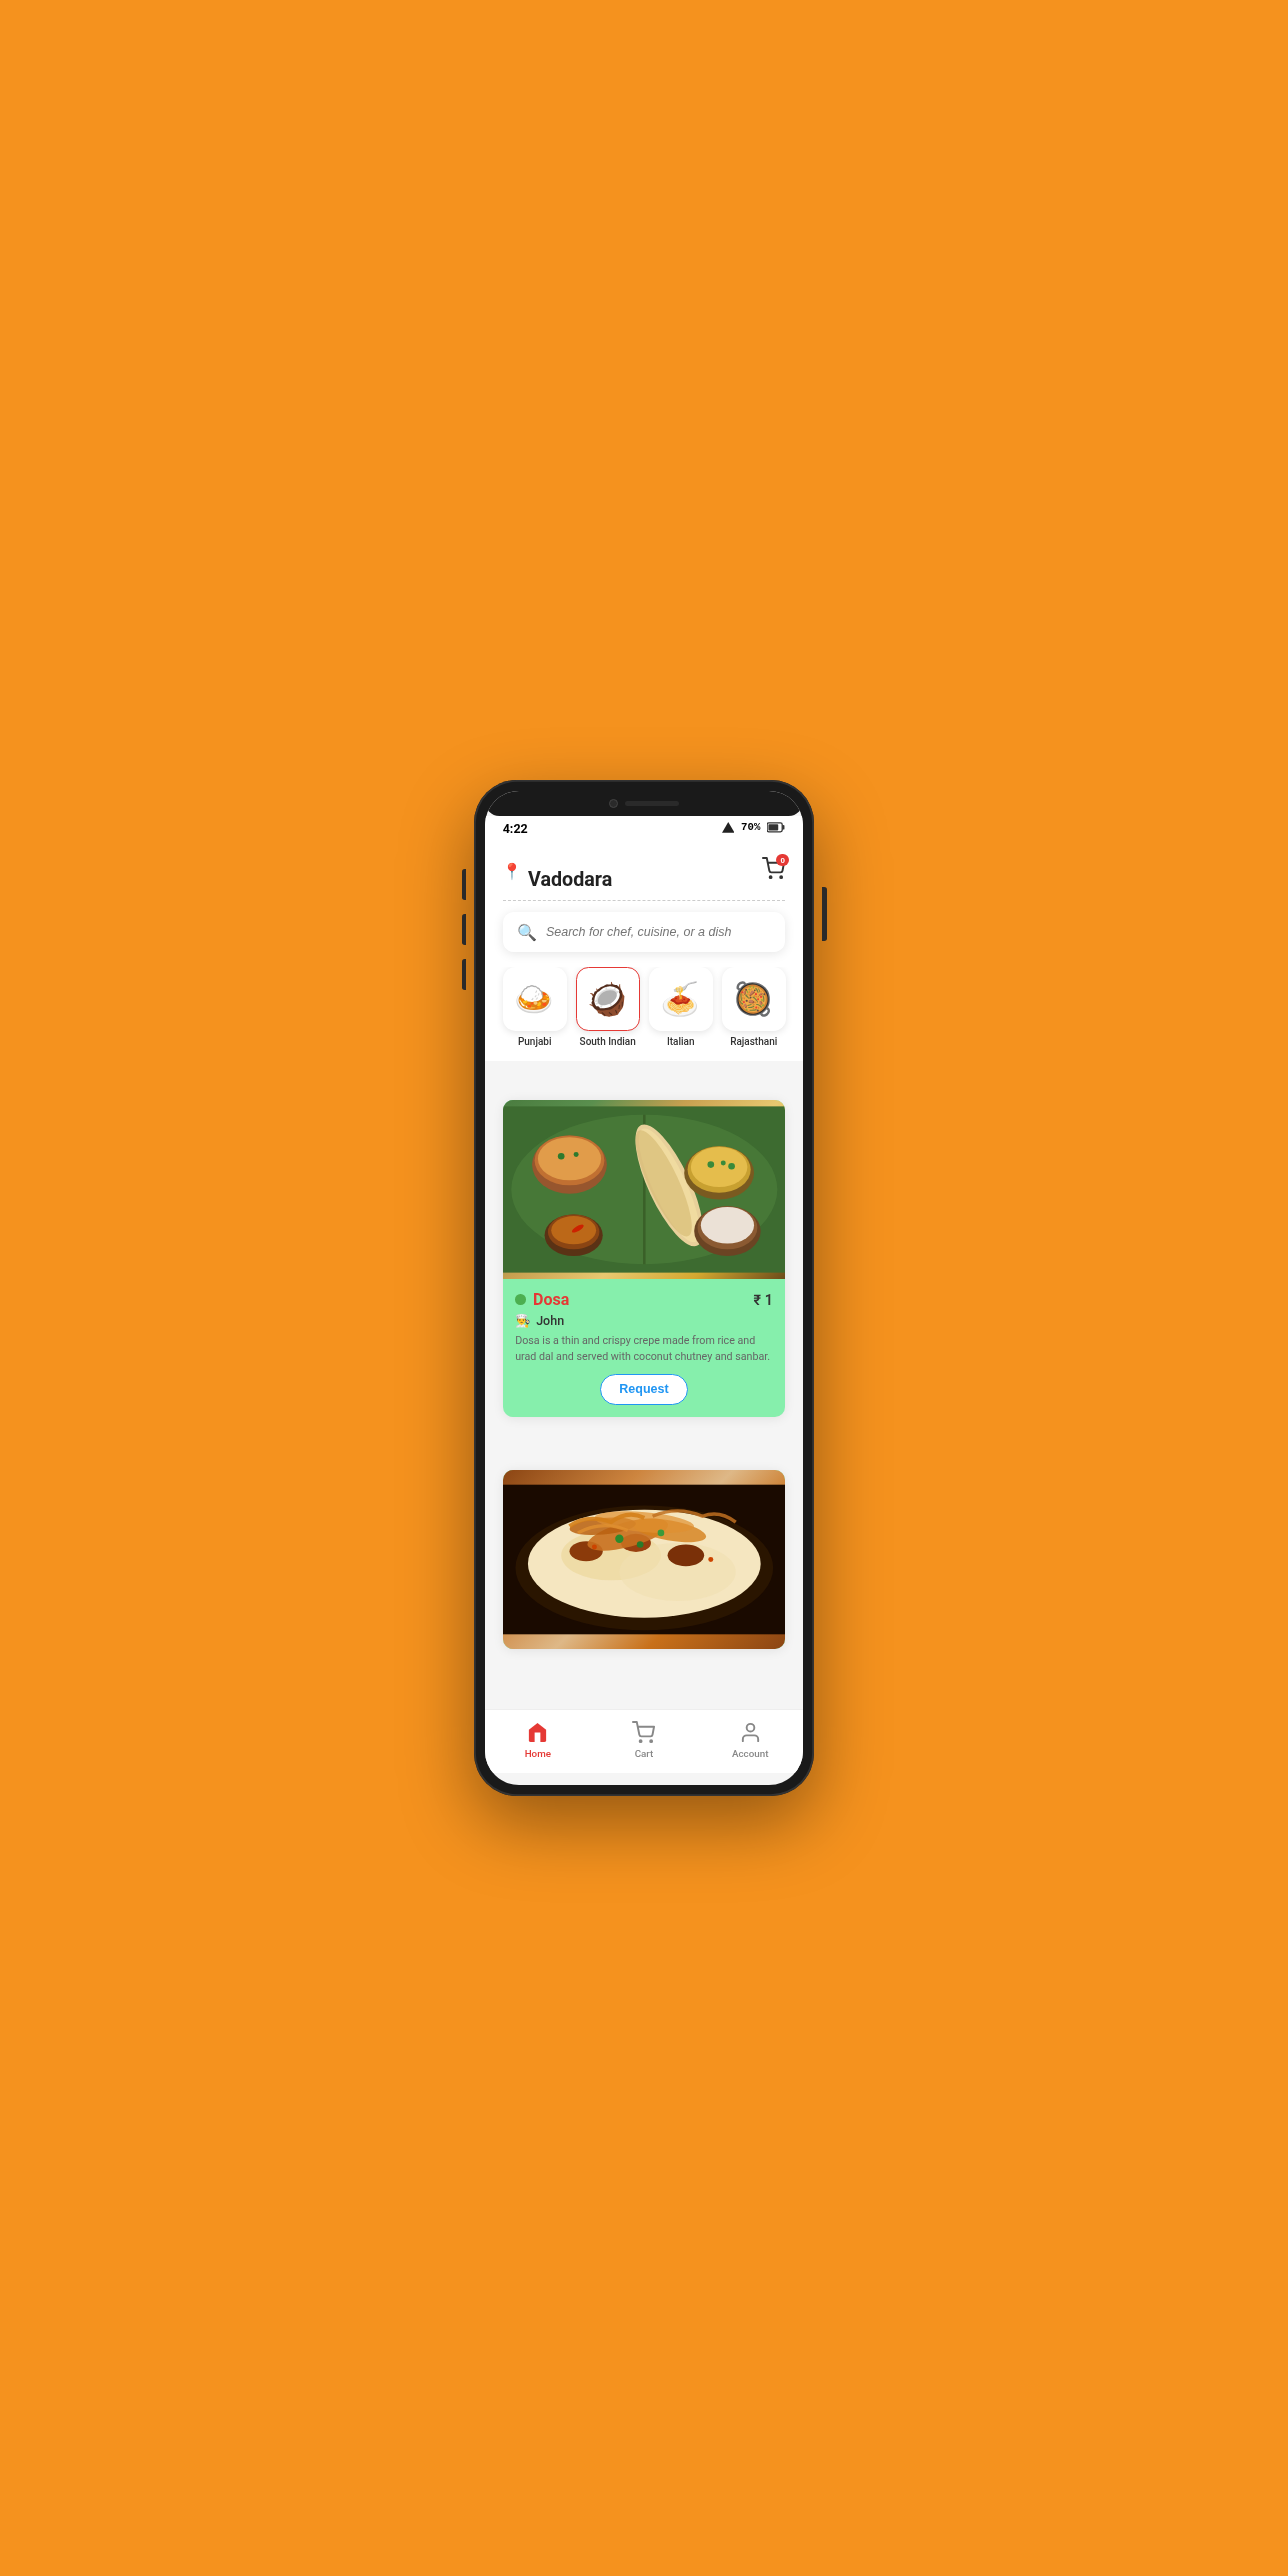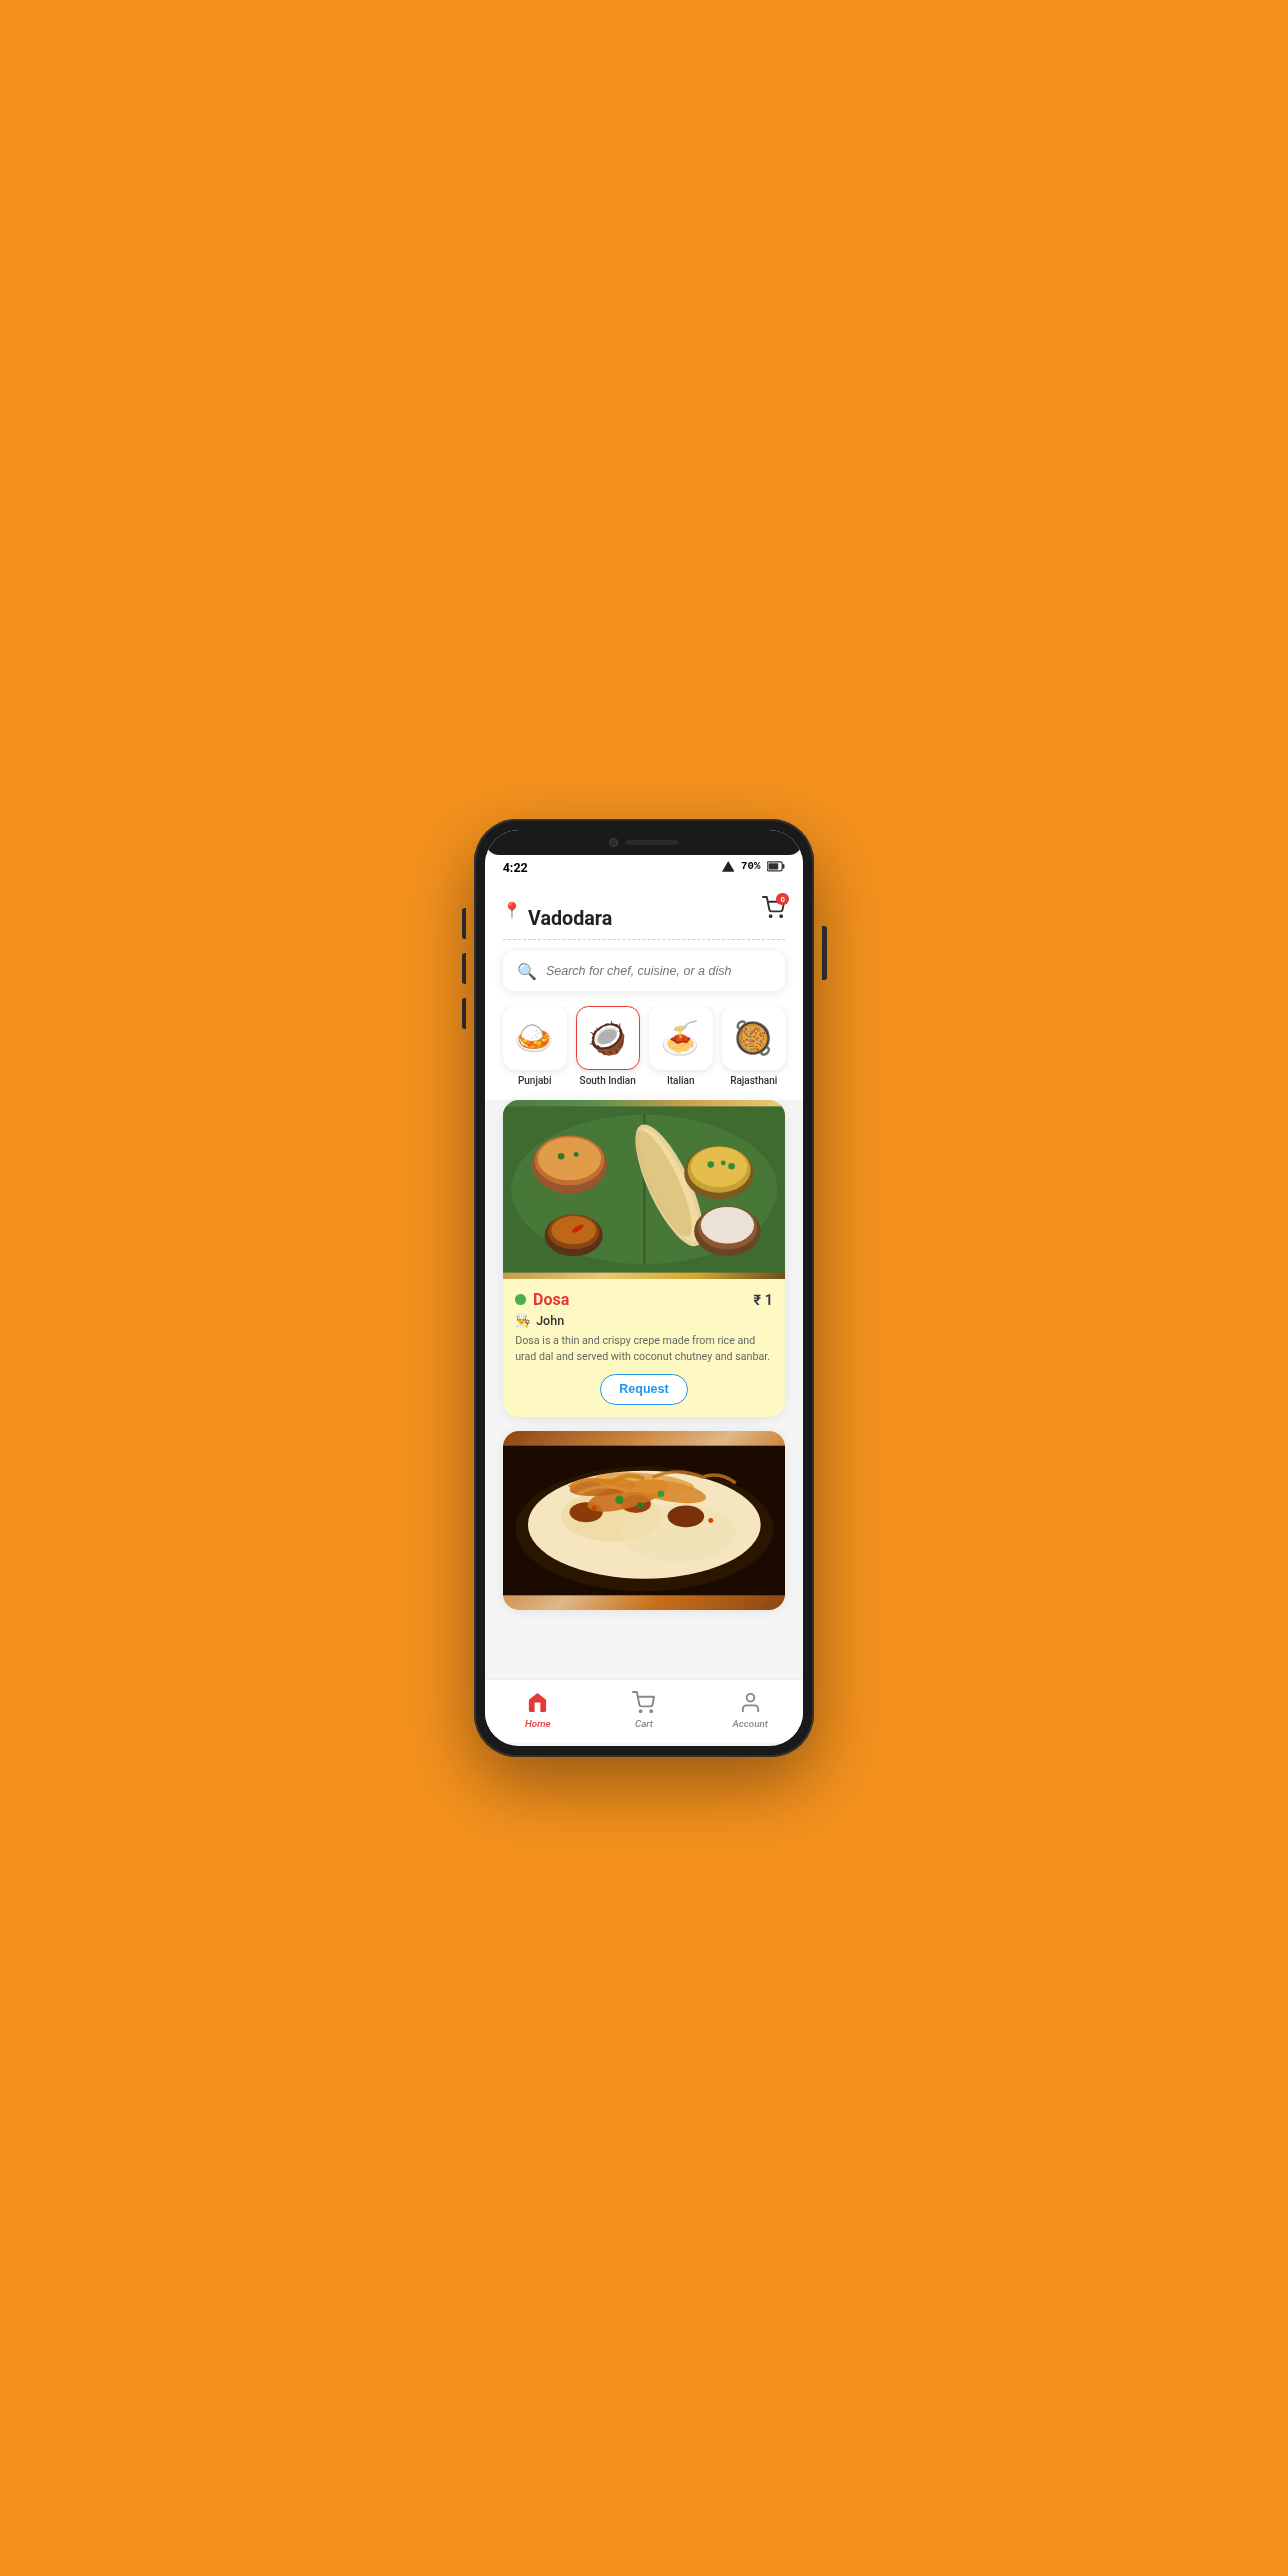--- a/index.html
+++ b/index.html
@@ -234,24 +234,25 @@
     .food-cards {
       padding: 0 18px;
       display: flex;
       flex-direction: column;
       gap: 14.3px;
       background: #f5f5f5;
       padding-bottom: 72px;
     }
 
     .food-card {
-      background: #fef9c3;
-      border-radius: 16px;
+      background: #86efac;
+      border-radius: 10px;
       overflow: hidden;
       box-shadow: 0 1.8px 10.7px rgba(0,0,0,0.08);
+      margin-top: 39px;
     }
 
     .food-image-placeholder {
       width: 100%;
       height: 179px;
       background: linear-gradient(135deg, #8B6914 0%, #D4A843 30%, #C8912A 60%, #8B6914 100%);
       display: flex;
       align-items: center;
       justify-content: center;
       font-size: 54px;
@@ -341,26 +342,25 @@
       padding: 7.2px 18px;
       border-radius: 18px;
       font-size: 12.5px;
       font-weight: 600;
       cursor: pointer;
     }
 
     
     .bottom-nav {
       position: sticky;
-      bottom: 3px;
+      bottom: 12px;
       background: white;
       display: flex;
       border-top: 0.9px solid #eee;
       padding: 7.2px 0 10.7px;
-      font-style: italic;
     }
 
     .nav-item {
       flex: 1;
       display: flex;
       flex-direction: column;
       align-items: center;
       gap: 3.6px;
       cursor: pointer;
       padding: 3.6px 0;

